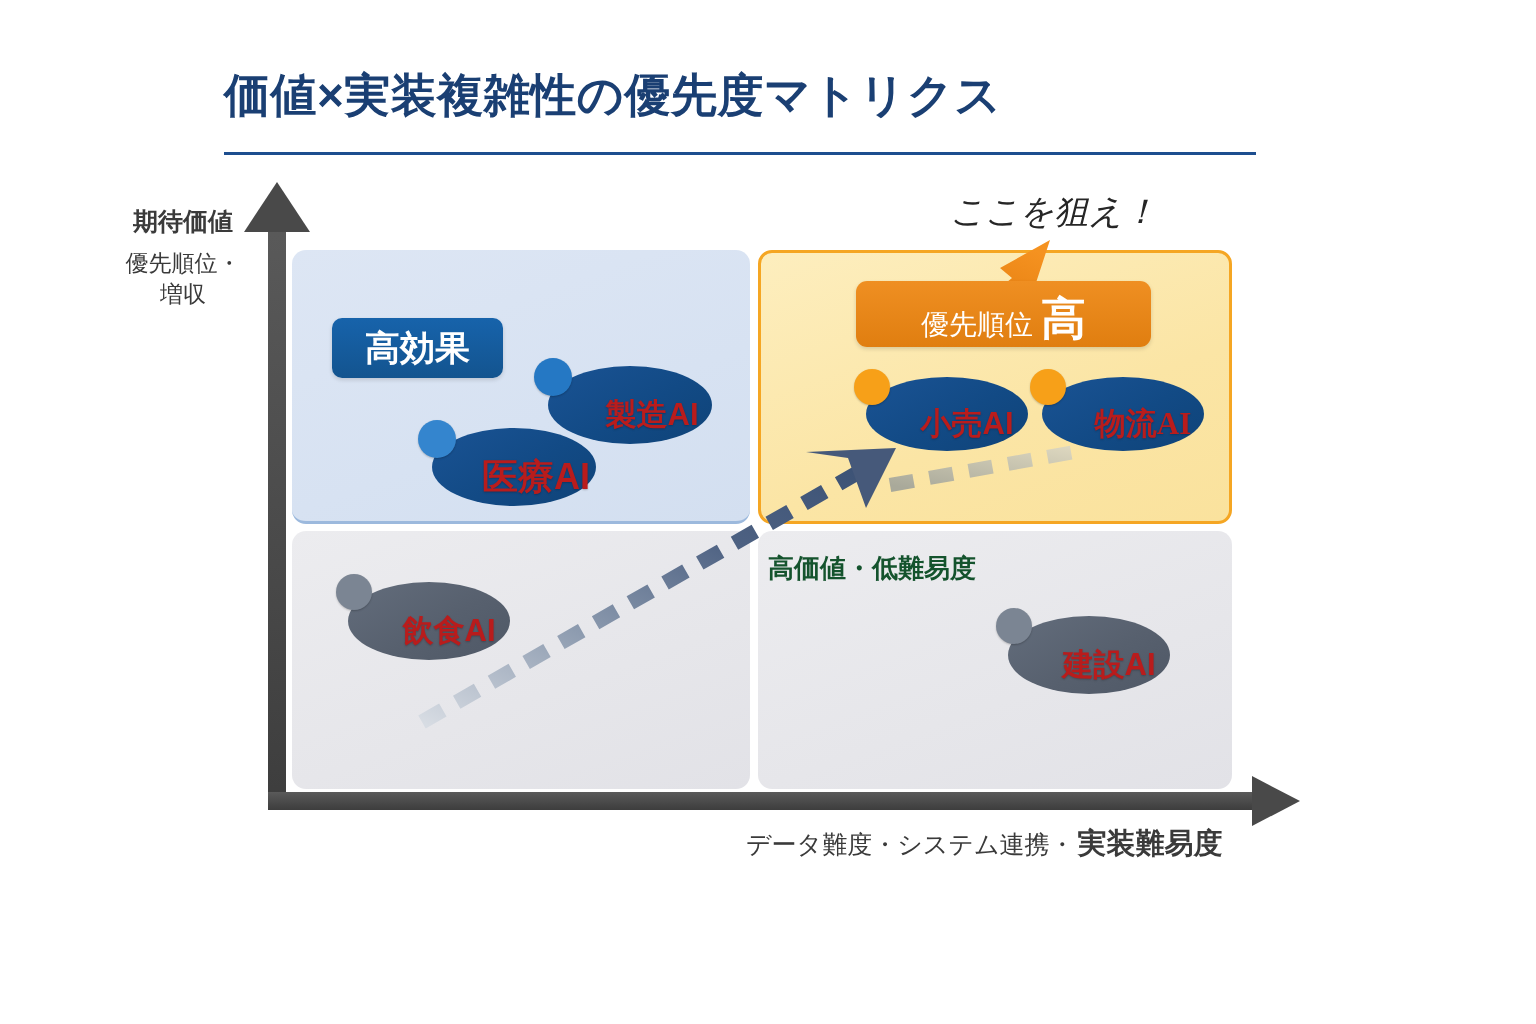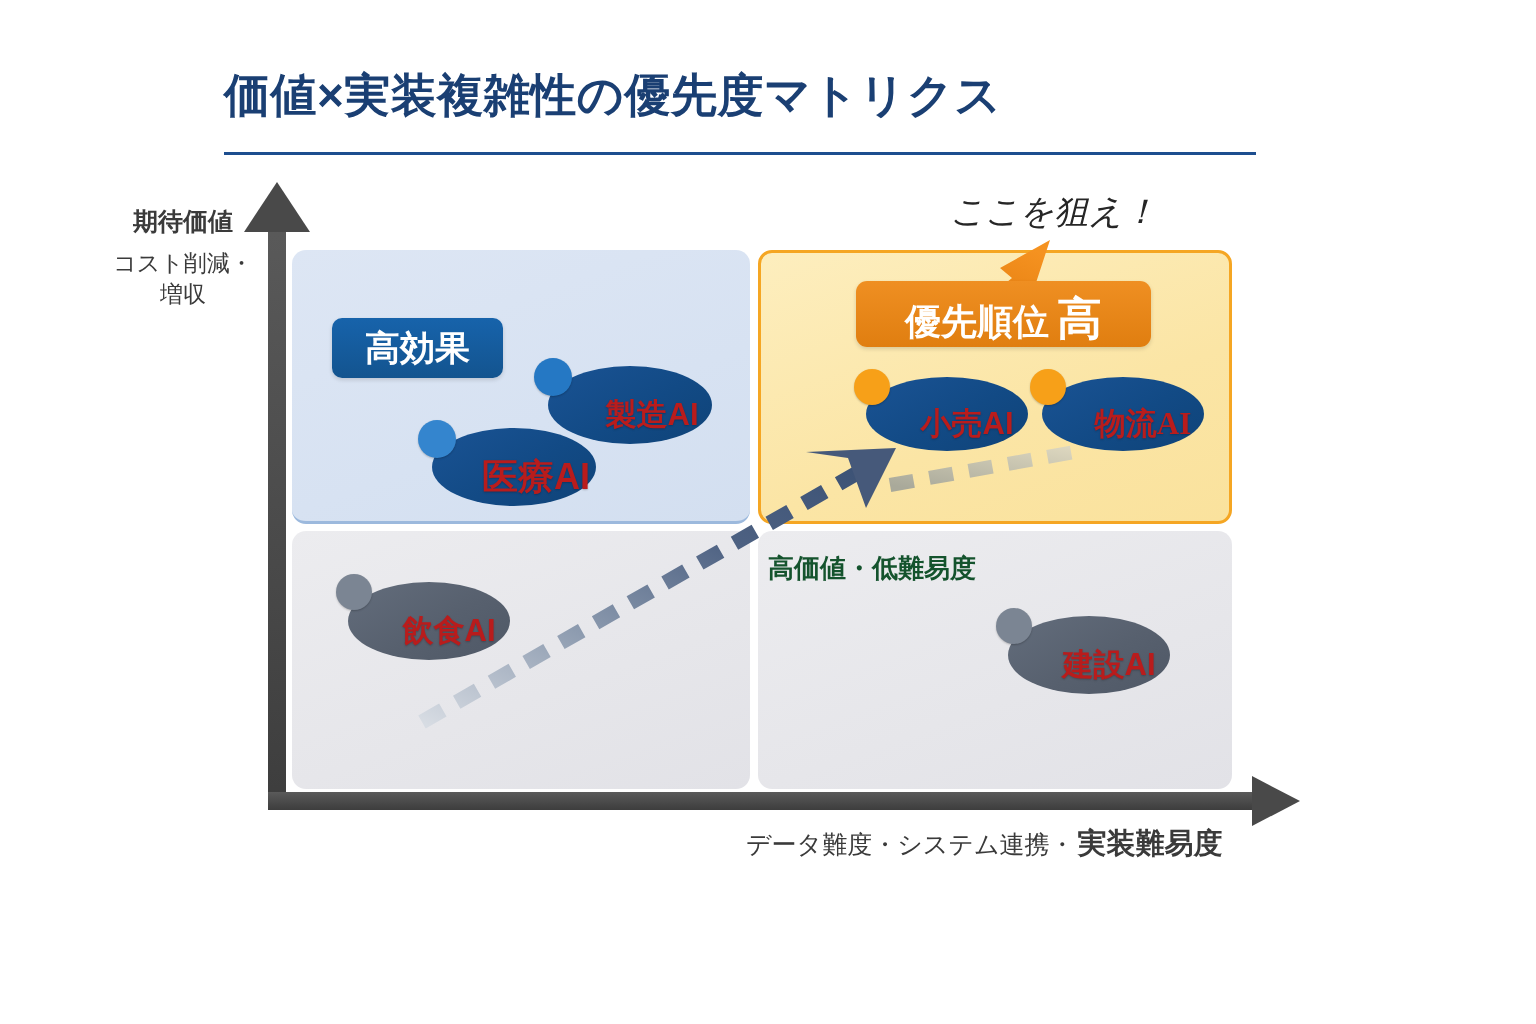--- a/index.html
+++ b/index.html
@@ -157,22 +157,22 @@
     width: 295px;
     height: 66px;
     border-radius: 11px;
     background: linear-gradient(180deg, #ef8f22 0%, #e07e10 100%);
     box-shadow: 0 2px 4px rgba(0,0,0,0.14);
     align-items: baseline;
     padding-top: 8px;
     box-sizing: border-box;
   }
   #badge-priority-text {
-    font-size: 36px;
-    font-weight: bold;
+    font-size: 28px;
+    font-weight: normal;
   }
   #badge-priority-level {
     font-size: 45px;
     font-weight: bold;
     margin-left: 8px;
   }
 
   
   #caption-high-value-low-difficulty {
     position: absolute;
@@ -371,21 +371,21 @@
 
   <div class="bubble bubble-gray" id="bubble-construction">
     <div class="bubble-oval"></div>
     <div class="bubble-dot"></div>
     <div class="bubble-label">建設AI</div>
   </div>
 
   <div id="y-axis-label">
     <div id="y-axis-title">期待価値</div>
     <div id="y-axis-sub">
-      <div>コスト削減・</div>
+      <div>優先順位・</div>
       <div>増収</div>
     </div>
   </div>
 
   <div id="x-axis-label">
     <span id="x-axis-sub">データ難度・システム連携・</span>
     <span id="x-axis-title">実装難易度</span>
   </div>
 
 </div>

